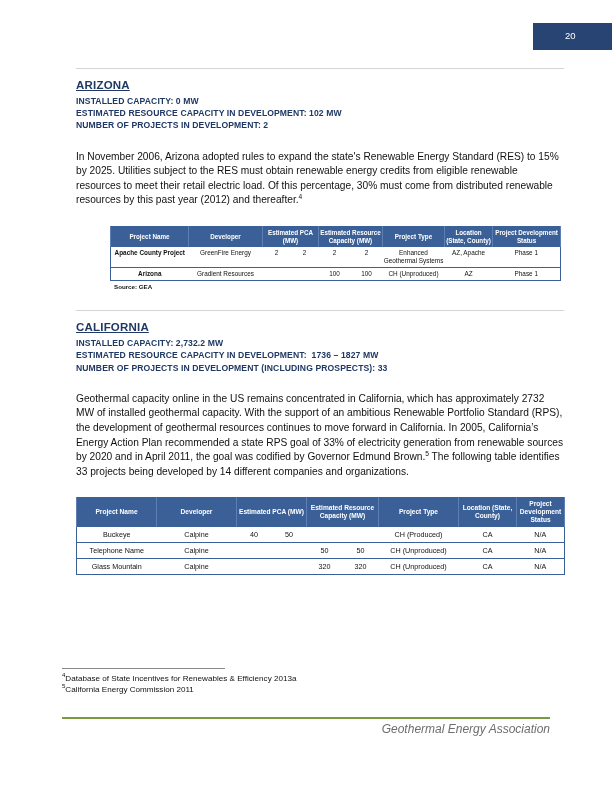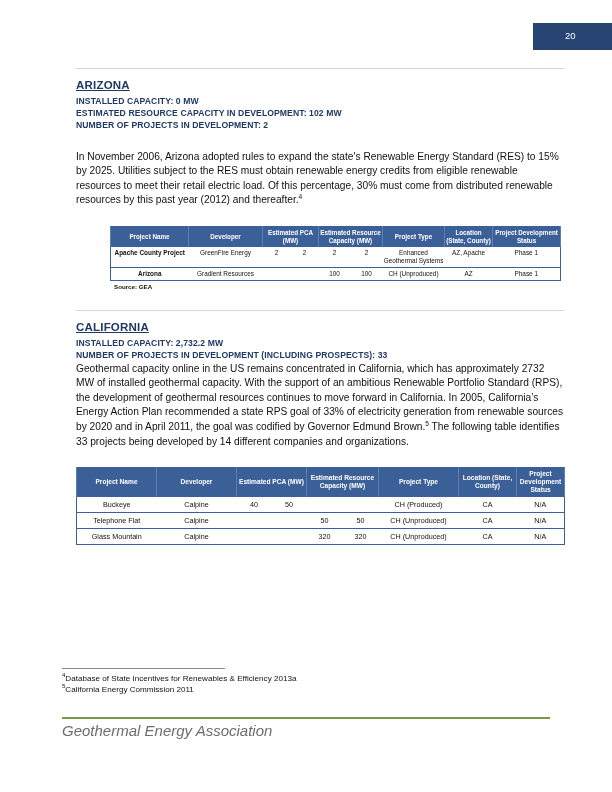--- a/index.html
+++ b/index.html
@@ -159,22 +159,22 @@
     top: 717px;
     width: 488px;
     height: 1.5px;
     background: #7a9a3f;
   }
   #footer-text {
     position: absolute;
     left: 62px;
     top: 722px;
     width: 488px;
-    text-align: left;
-    font-size: 15px;
+    text-align: right;
+    font-size: 12px;
     font-style: italic;
     color: #6d6d6d;
     font-family: "Liberation Sans", sans-serif;
   }
 </style>
 </head>
 <body>
 
 <div id="page-number-block">
   <span id="page-number-text">20</span>
@@ -244,22 +244,23 @@
           </tr>
         </tbody>
       </table>
       <div class="src-note">Source: GEA</div>
     </div>
   </div>
 
   <div style="margin-top:20px;">
     <div class="section-rule"></div>
     <div class="state-heading">CALIFORNIA</div>
-    <div style="margin-bottom:0;">
+    <div style="margin-bottom:18px;">
       <div class="stat-line">INSTALLED CAPACITY: 2,732.2 MW</div>
+      <div class="stat-line">ESTIMATED RESOURCE CAPACITY IN DEVELOPMENT:  1736 – 1827 MW</div>
       <div class="stat-line">NUMBER OF PROJECTS IN DEVELOPMENT (INCLUDING PROSPECTS): 33</div>
     </div>
 
     <p class="body-para" style="margin-bottom:18px;">
       <span>Geothermal capacity online in the US remains concentrated in California, which has approximately 2732 MW of installed geothermal capacity.  With the support of an ambitious Renewable Portfolio Standard (RPS), the development of geothermal resources continues to move forward in California. In 2005, California’s Energy Action Plan recommended a state RPS goal of 33% of electricity generation from renewable sources by 2020 and in April 2011, the goal was codified by Governor Edmund Brown.</span><sup class="fn">5</sup><span>  The following table identifies 33 projects being developed by 14 different companies and organizations.</span>
     </p>
 
     <div id="table2-wrap">
       <table class="gea" id="table2">
         <colgroup>
@@ -290,21 +291,21 @@
             <td>Calpine</td>
             <td>40</td>
             <td>50</td>
             <td></td>
             <td></td>
             <td>CH (Produced)</td>
             <td>CA</td>
             <td>N/A</td>
           </tr>
           <tr>
-            <td>Telephone Flat</td>
+            <td>Telephone Name</td>
             <td>Calpine</td>
             <td></td>
             <td></td>
             <td>50</td>
             <td>50</td>
             <td>CH (Unproduced)</td>
             <td>CA</td>
             <td>N/A</td>
           </tr>
           <tr>

